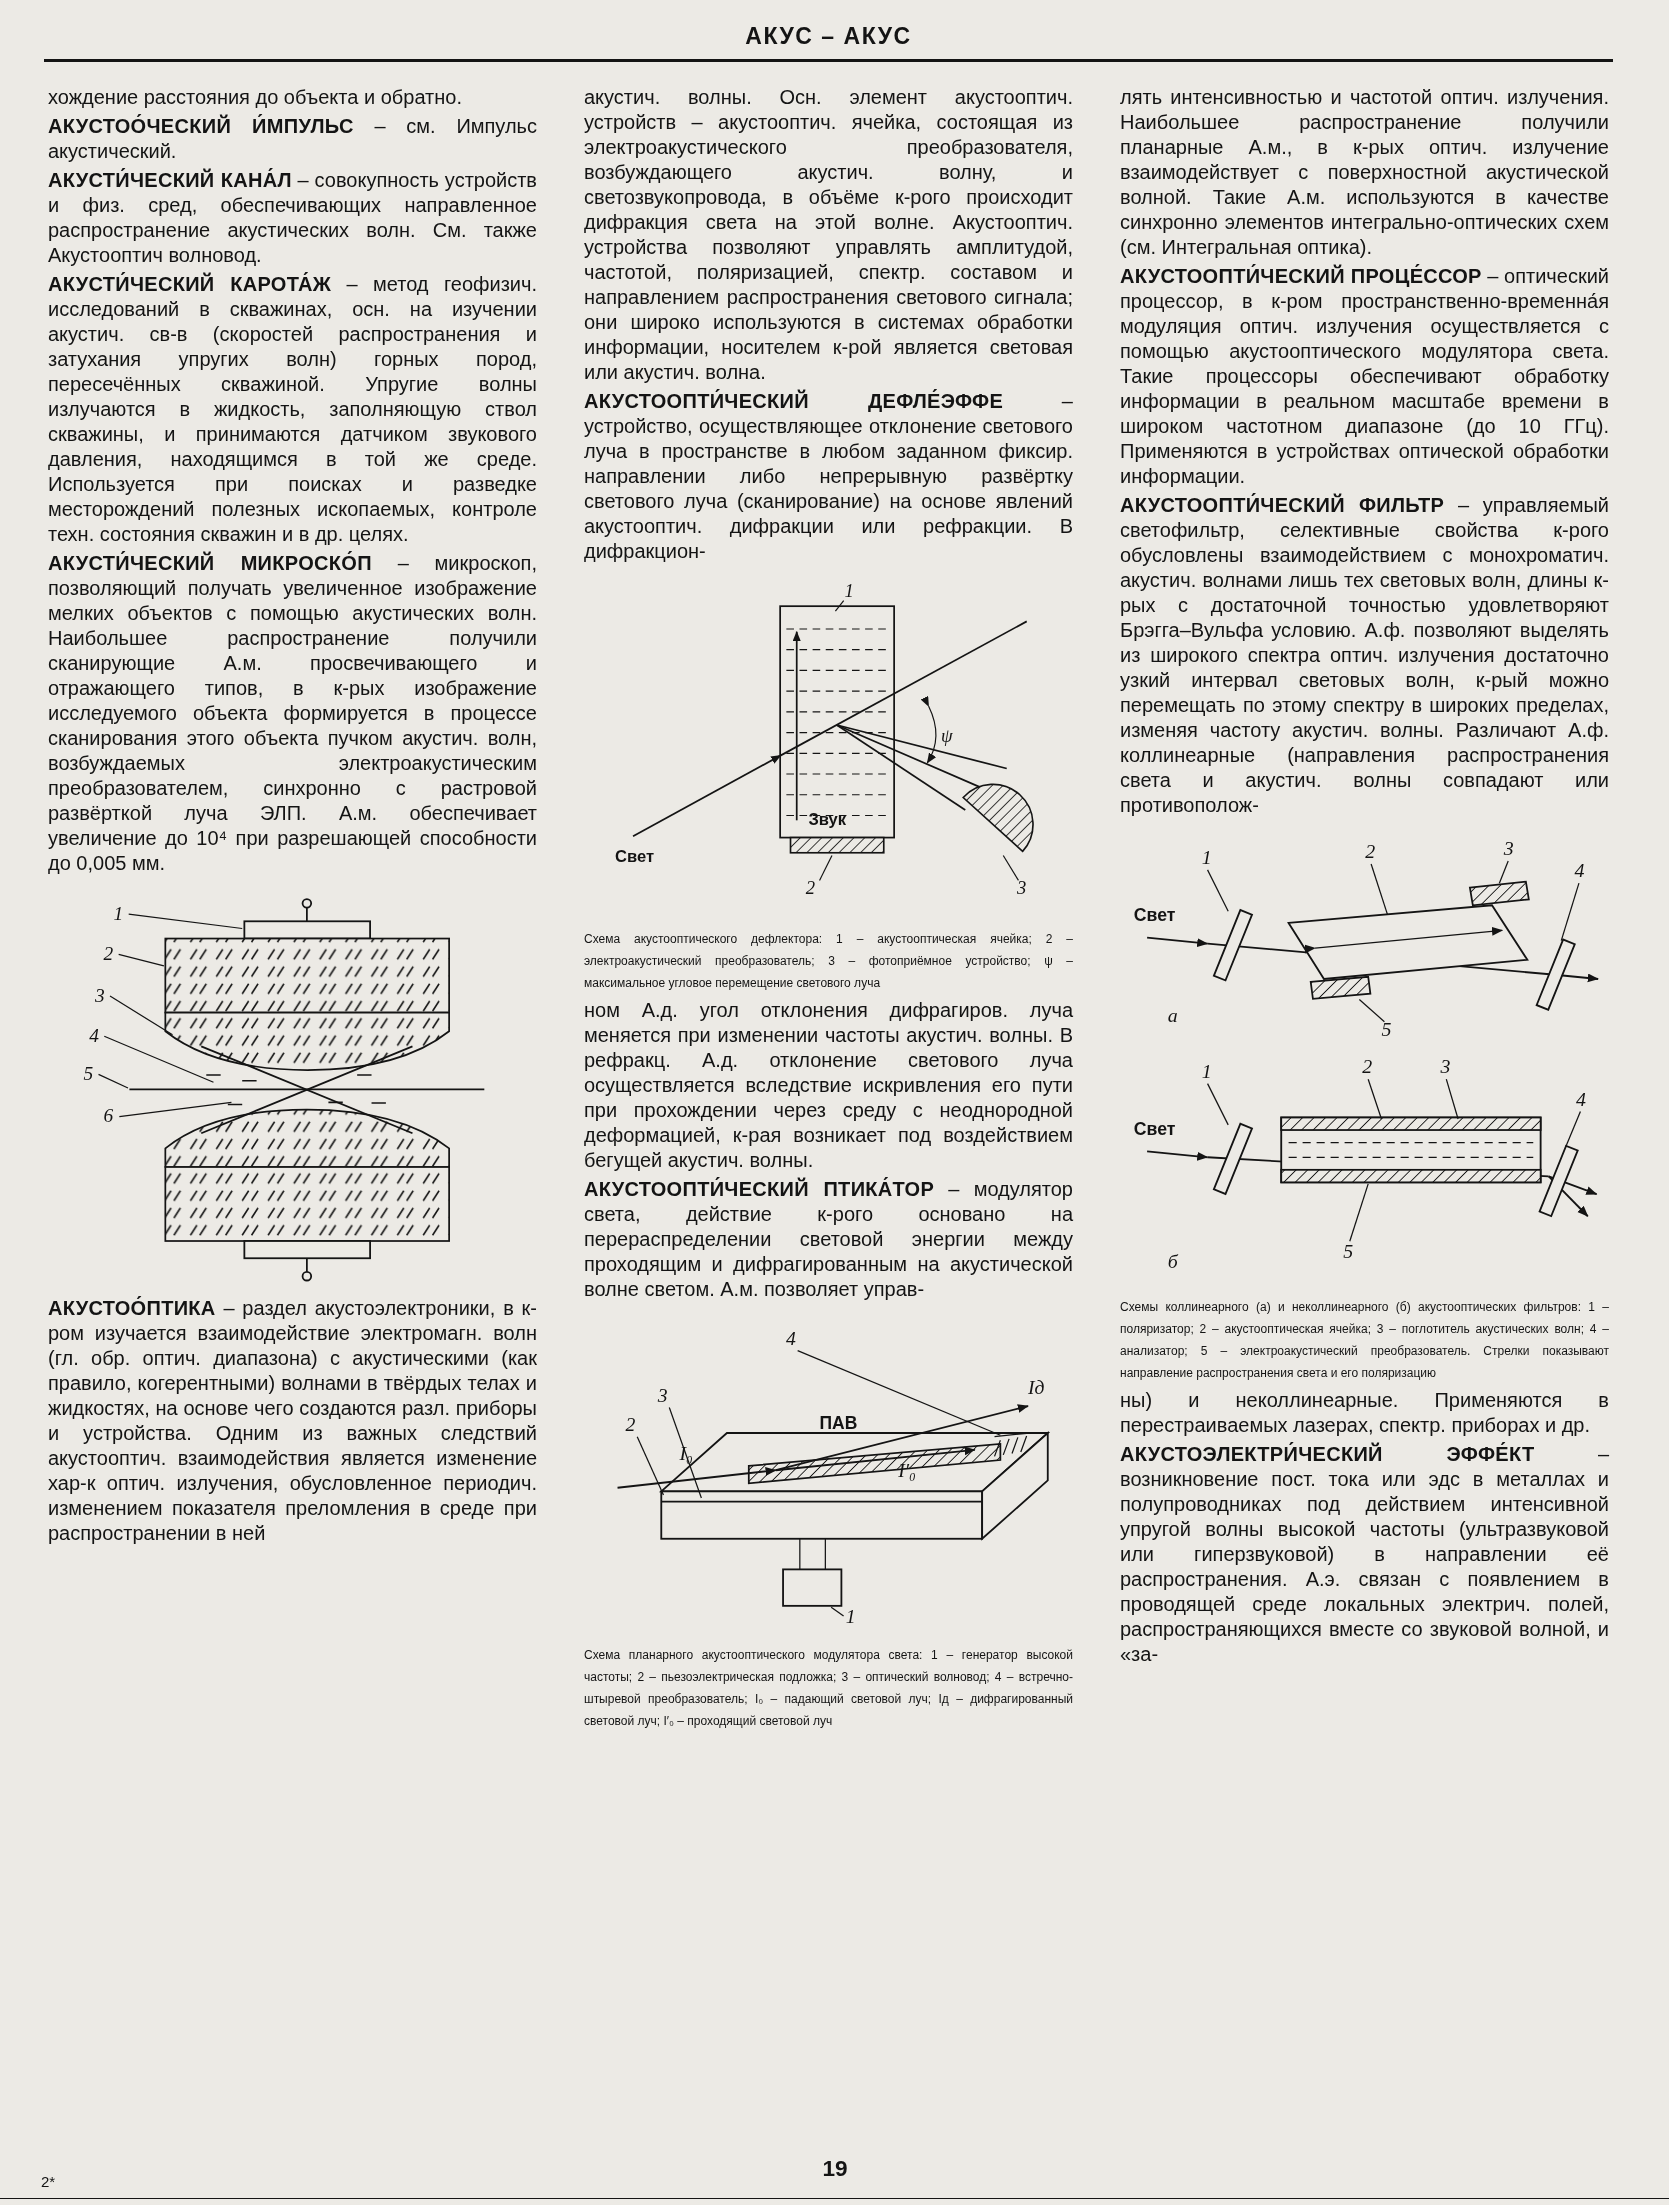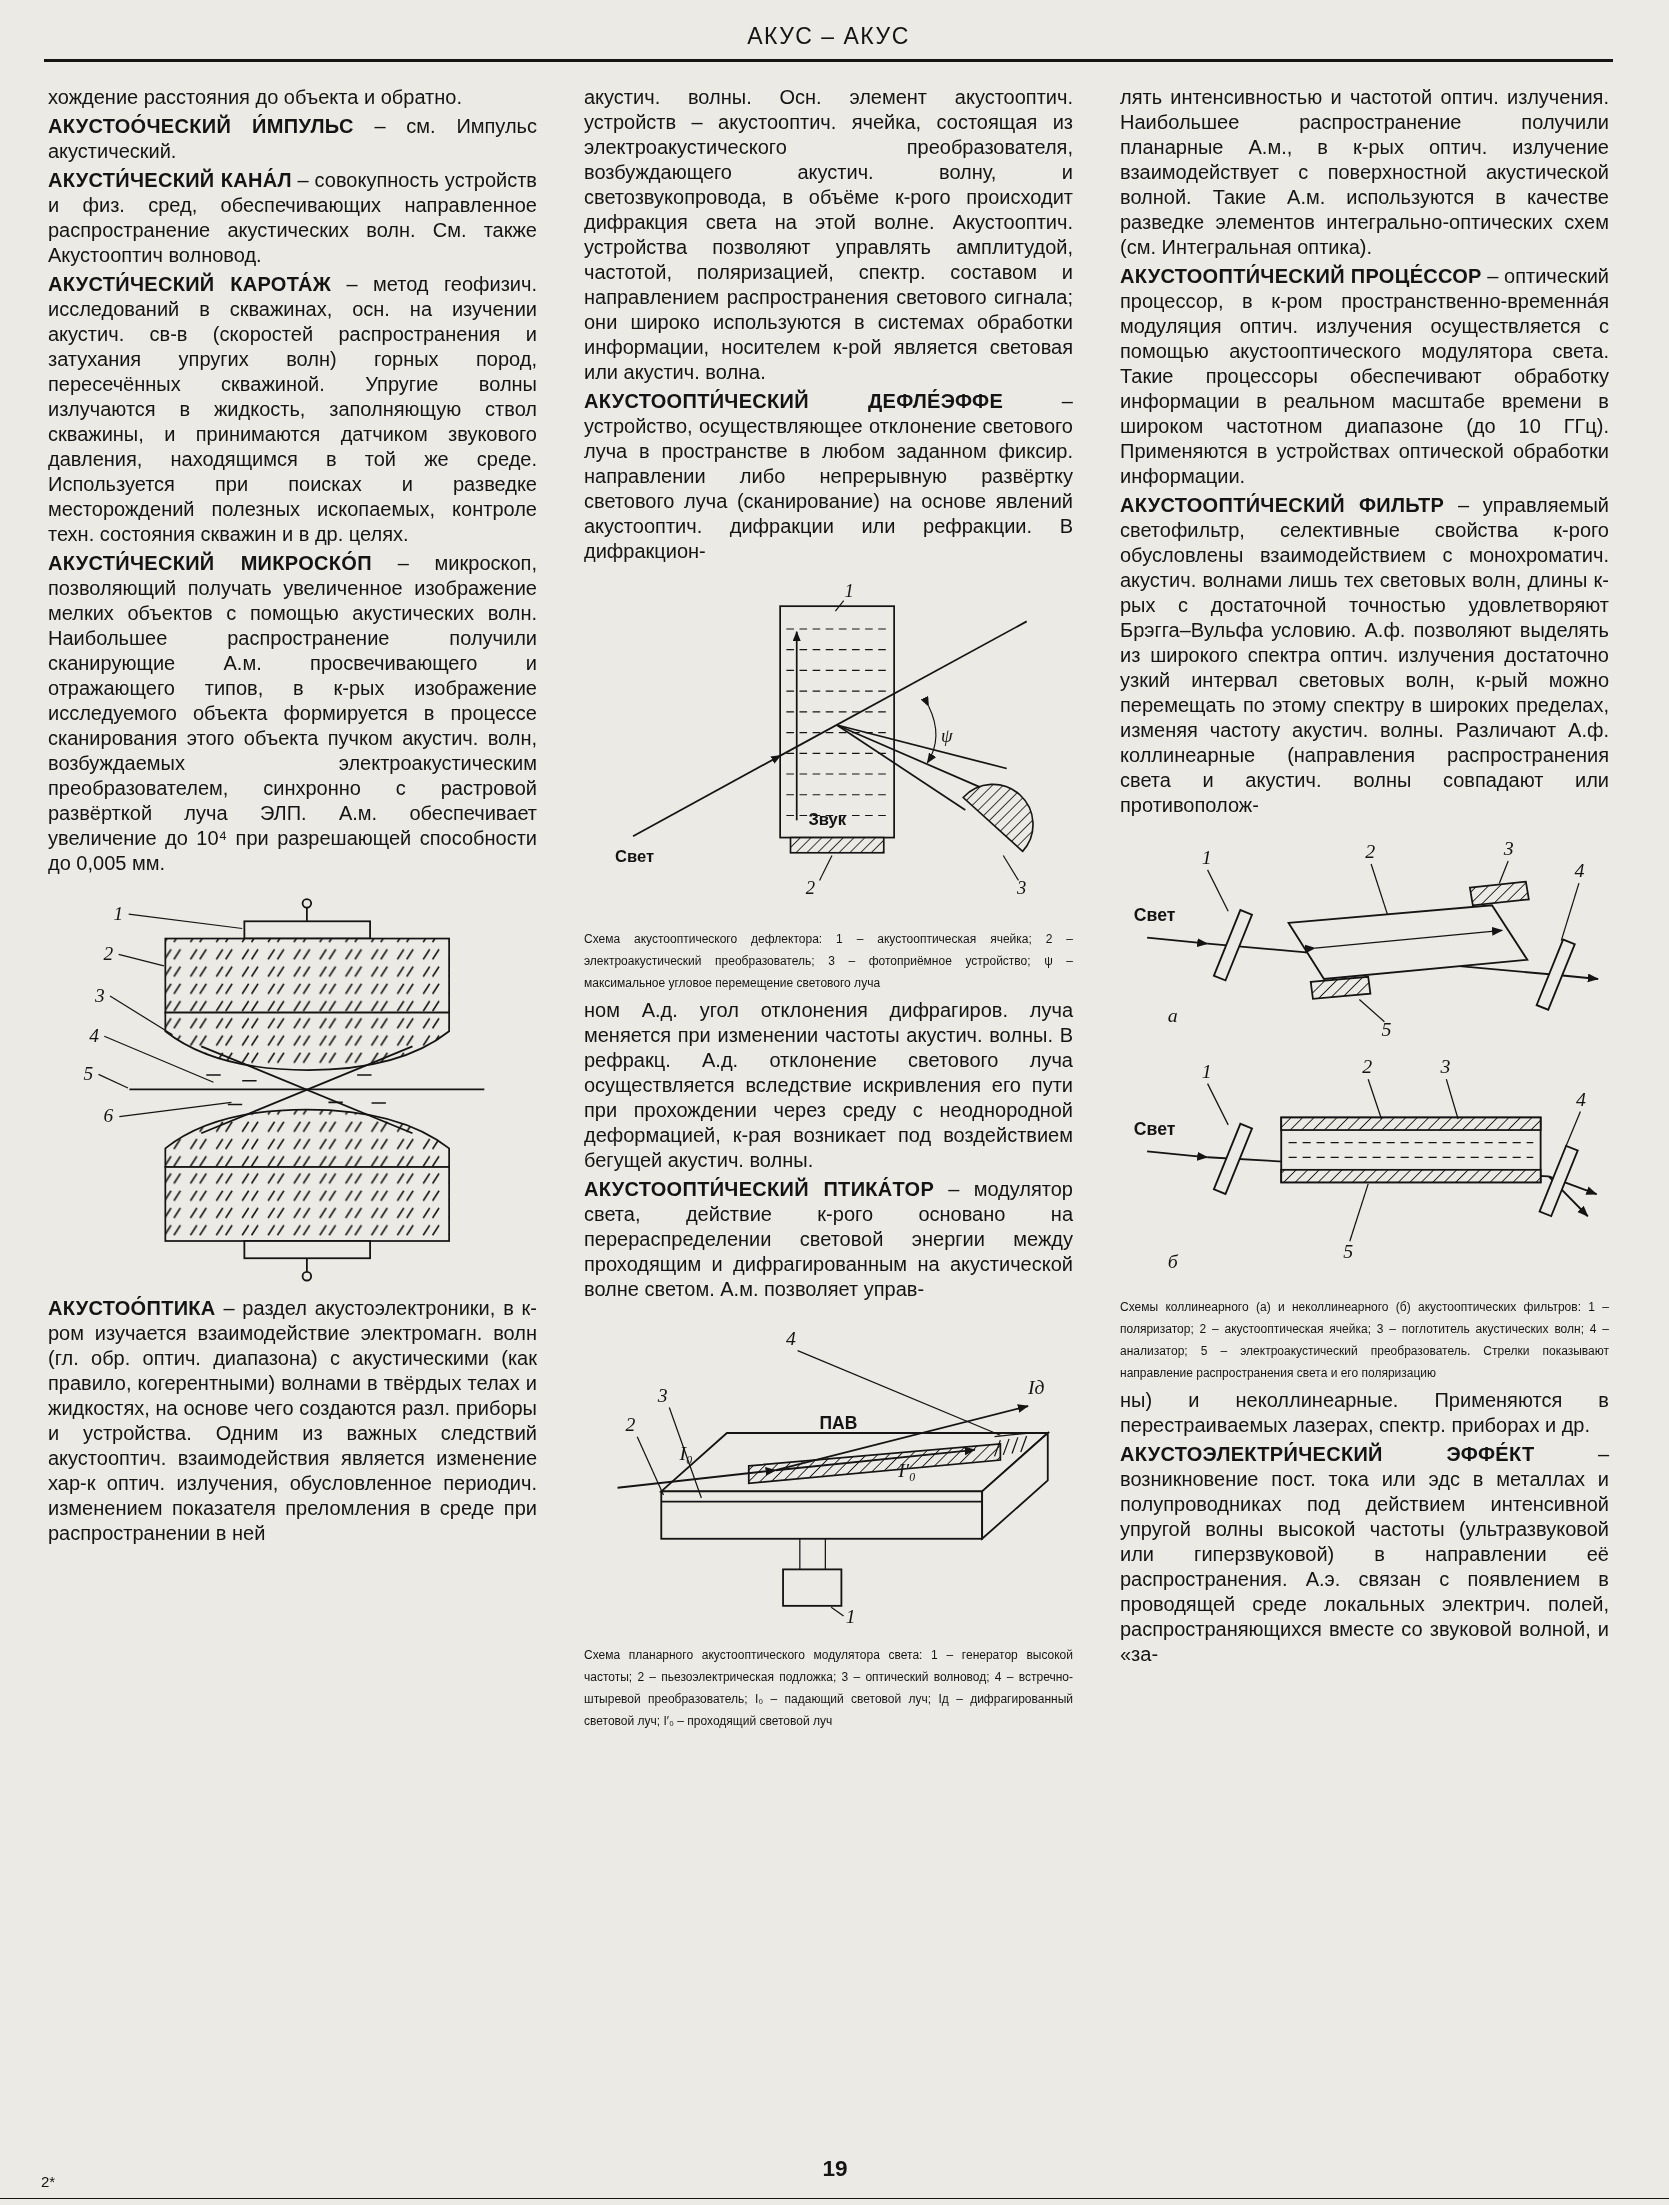--- a/index.html
+++ b/index.html
@@ -1,21 +1,21 @@
 <!DOCTYPE html>
 <html lang="ru" style="font-size:12px"><head>
 <meta charset="utf-8">
 <style>
   html,body { margin:0; padding:0; background:#c9c7c2; }
   .page {
     position:relative; width:1670px; height:2205px; background:#eceae5;
     box-sizing:border-box; padding:22.6px 57px 72px 44px;
     font-family:"Liberation Sans", sans-serif; color:#141414; overflow:hidden;
   }
-  .hdr { text-align:center; font-size:23px; font-weight:400; letter-spacing:1.5px; padding-bottom:9px; }
+  .hdr { text-align:center; font-size:23px; font-weight:700; letter-spacing:1.5px; padding-bottom:9px; }
   .hdr-rule { border:none; border-top:3px solid #141414; margin:0 0 19.6px 0; }
   .cols { display:flex; gap:39px; }
   .col { flex:1 1 0; font-size:20px; line-height:25px; text-align:justify; }
   .col p { margin:4px; }
   .term { font-weight:700; letter-spacing:0.3px; }
   .fig { margin:18px 0 4.5px 0; text-align:center; }
   .cap { font-size:12px; line-height:22px; text-align:justify; margin:4.5px 0 18px 0; }
   .pageno { position:absolute; left:0; right:0; bottom:22.6px; text-align:center; font-size:22.6px; font-weight:700; }
   .sig { position:absolute; left:41px; bottom:15px; font-size:15px; }
   .btm-rule { position:absolute; left:0; right:0; bottom:6px; border-top:1.5px solid #141414; }
@@ -185,21 +185,21 @@
           <path class="ld" d="M106,120 L150,244"></path>
           <text class="lbl" x="90" y="112">3</text>
           <path class="ld" d="M282,42 L560,158"></path>
           <text class="lbl" x="266" y="34">4</text>
         </svg>
       </div>
       <p class="cap">Схема планарного акустооптического модулятора света: 1 – генератор высокой частоты; 2 – пьезоэлектрическая подложка; 3 – оптический волновод; 4 – встречно-штыревой преобразователь; I₀ – падающий световой луч; Iд – дифрагированный световой луч; I′₀ – проходящий световой луч</p>
     </div>
 
     <div class="col">
-      <p>лять интенсивностью и частотой оптич. излучения. Наибольшее распространение получили планарные А.м., в к-рых оптич. излучение взаимодействует с поверхностной акустической волной. Такие А.м. используются в качестве разведке элементов интегрально-оптических схем (см. Интегральная оптика).</p>
+      <p>лять интенсивностью и частотой оптич. излучения. Наибольшее распространение получили планарные А.м., в к-рых оптич. излучение взаимодействует с поверхностной акустической волной. Такие А.м. используются в качестве синхронно элементов интегрально-оптических схем (см. Интегральная оптика).</p>
       <p><span class="term">АКУСТООПТИ́ЧЕСКИЙ ПРОЦЕ́ССОР</span><span> – оптический процессор, в к-ром пространственно-временна́я модуляция оптич. излучения осуществляется с помощью акустооптического модулятора света. Такие процессоры обеспечивают обработку информации в реальном масштабе времени в широком частотном диапазоне (до 10 ГГц). Применяются в устройствах оптической обработки информации.</span></p>
       <p><span class="term">АКУСТООПТИ́ЧЕСКИЙ ФИЛЬТР</span><span> – управляемый светофильтр, селективные свойства к-рого обусловлены взаимодействием с монохроматич. акустич. волнами лишь тех световых волн, длины к-рых с достаточной точностью удовлетворяют Брэгга–Вульфа условию. А.ф. позволяют выделять из широкого спектра оптич. излучения достаточно узкий интервал световых волн, к-рый можно перемещать по этому спектру в широких пределах, изменяя частоту акустич. волны. Различают А.ф. коллинеарные (направления распространения света и акустич. волны совпадают или противополож-</span></p>
 
       <div class="fig">
         <svg width="479" viewBox="0 0 650 610" style="font-size:26.5px">
 
           <g>
             <line class="k" x1="30" y1="138" x2="112" y2="146" marker-end="url(#arr)"></line>
             <line class="k" x1="112" y1="146" x2="580" y2="188"></line>
             <line class="k" x1="580" y1="188" x2="642" y2="194" marker-end="url(#arr)"></line>

